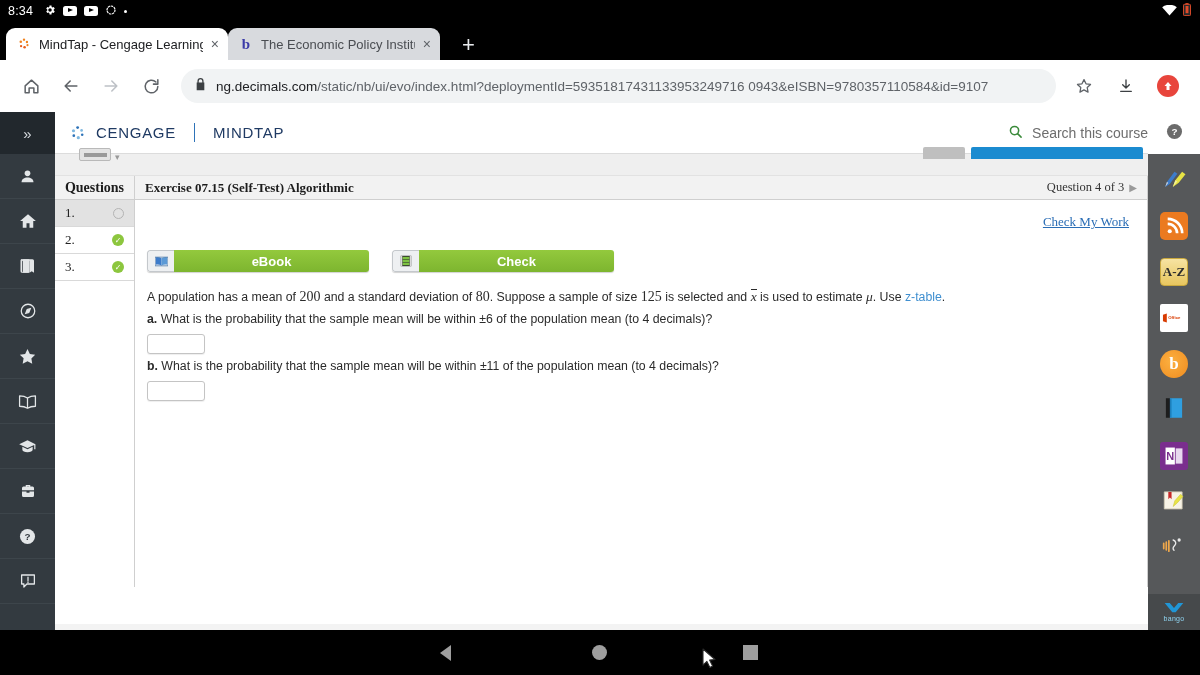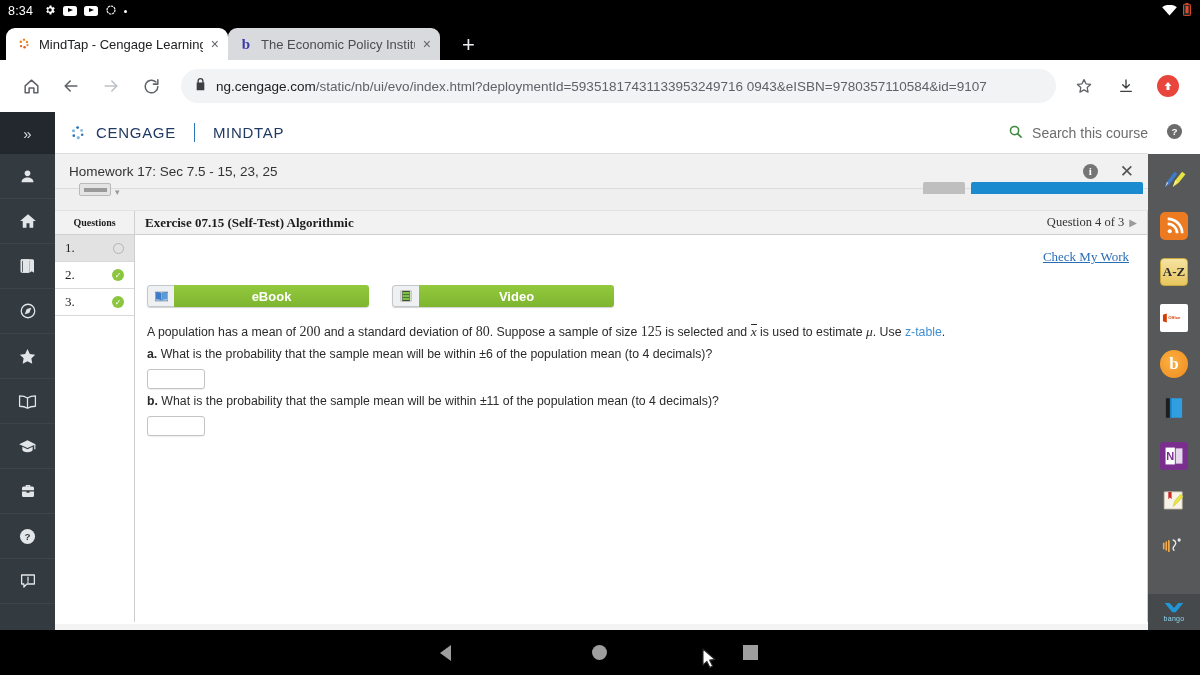--- a/index.html
+++ b/index.html
@@ -135,21 +135,21 @@
                      background: #bfbfbf; border-radius: 2px 2px 0 0; }
   #sliver .sl-blue { position: absolute; right: 5px; top: -7px; width: 172px; height: 12px;
                      background: #1b8bd0; border-radius: 2px 2px 0 0; }
 
   
   #ex-wrap { position: relative; height: 411px; background: #fff; display: flex; }
   #q-col { width: 80px; border-right: 1px solid #cfcfcf; background: #fff; }
   #q-head {
     height: 24px; background: #f2f2f2; border-bottom: 1px solid #cfcfcf;
     display: flex; align-items: center; justify-content: center;
-    font-family: "Liberation Serif", serif; font-weight: 700; font-size: 10px; color: #1c1c1c;
+    font-family: "Liberation Serif", serif; font-weight: 700; font-size: 14px; color: #1c1c1c;
   }
   .q-row { height: 27px; display: flex; align-items: center; padding: 0 10px;
            border-bottom: 1px solid #d9d9d9; font-family: "Liberation Serif", serif;
            font-size: 13px; color: #222; }
   .q-row.selected { background: #e2e2e2; }
   .q-row .q-status { margin-left: auto; }
   .dot-empty { width: 11px; height: 11px; border-radius: 50%; border: 1.4px solid #b4b4b4; display: block; }
   .dot-check { width: 12px; height: 12px; border-radius: 50%; background: #8cc63e; color: #fff;
                font-size: 8px; display: flex; align-items: center; justify-content: center; }
 
@@ -282,21 +282,21 @@
           <path d="M20 3.5V9h-5.5" stroke-linejoin="round"></path>
         </svg>
     </div>
 
     <div id="omnibox">
       <span class="lock">
         <svg width="11" height="13" viewBox="0 0 14 17" fill="#3c4043">
             <path d="M7 0a4 4 0 00-4 4v2H2v10h10V6h-1V4a4 4 0 00-4-4zm0 1.7A2.3 2.3 0 019.3 4v2H4.7V4A2.3 2.3 0 017 1.7z"></path>
           </svg>
       </span>
-      <span class="url"><span class="host">ng.cengage.com</span><span>/static/nb/ui/evo/index.html?deploymentId=59351817431133953249716 0943&amp;eISBN=9780357110584&amp;id=9107</span></span>
+      <span class="url"><span class="host">ng.decimals.com</span><span>/static/nb/ui/evo/index.html?deploymentId=59351817431133953249716 0943&amp;eISBN=9780357110584&amp;id=9107</span></span>
     </div>
 
     <div class="tb-right">
       <div class="tb-btn">
         <svg width="18" height="18" viewBox="0 0 24 24" fill="none" stroke="#5f6368" stroke-width="1.7" stroke-linejoin="round">
             <path d="M12 3.5l2.7 5.6 6 .8-4.4 4.2 1.1 6-5.4-2.9-5.4 2.9 1.1-6L3.3 9.9l6-.8z"></path>
           </svg>
       </div>
       <div class="tb-btn">
         <svg width="16" height="16" viewBox="0 0 24 24" fill="none" stroke="#3c4043" stroke-width="2" stroke-linecap="round" stroke-linejoin="round">
@@ -505,27 +505,20 @@
           <span class="s-ic">
             <svg width="15" height="15" viewBox="0 0 24 24" fill="none" stroke="#3a8a3a" stroke-width="2.4" stroke-linecap="round">
                 <circle cx="10.5" cy="10.5" r="6.6"></circle>
                 <path d="M15.4 15.4L21 21"></path>
               </svg>
           </span>
           <span class="s-label">Search this course</span>
         </div>
       </div>
 
-      <div id="hw-bar">
-        <span class="hw-title">Homework 17: Sec 7.5 - 15, 23, 25</span>
-        <span class="hw-actions">
-          <span class="hw-info">i</span>
-          <span class="hw-x">✕</span>
-        </span>
-      </div>
 
       <div id="sliver">
         <span class="sl-left"></span>
         <span class="sl-dot">▾</span>
         <span class="sl-gray"></span>
         <span class="sl-blue"></span>
       </div>
 
       <div id="ex-wrap">
 
@@ -581,21 +574,21 @@
                 <span class="mb-ic">
                   <svg width="12" height="12" viewBox="0 0 16 16">
                       <rect x="1" y="1" width="14" height="14" fill="#2e2e2e"></rect>
                       <rect x="3.4" y="2.4" width="9.2" height="3.4" fill="#7dc242"></rect>
                       <rect x="3.4" y="6.4" width="9.2" height="3.4" fill="#7dc242"></rect>
                       <rect x="3.4" y="10.4" width="9.2" height="3.2" fill="#7dc242"></rect>
                       <rect x="1" y="1" width="2" height="14" fill="#d9d9d9"></rect>
                       <rect x="13" y="1" width="2" height="14" fill="#d9d9d9"></rect>
                     </svg>
                 </span>
-                <span class="mb-label">Video</span>
+                <span class="mb-label">Check</span>
               </div>
             </div>
 
             <div class="qtext"><span>A population has a mean of </span><span class="num">200</span><span> and a standard deviation of </span><span class="num">80</span><span>. Suppose a sample of size </span><span class="num">125</span><span> is selected and </span><span class="xbar">x</span><span> is used to estimate </span><span class="mathvar">μ</span><span>. Use </span><a class="ztable" href="#">z-table</a><span>.</span></div>
 
             <div class="part"><b>a.</b><span> What is the probability that the sample mean will be within </span><span class="num">±6</span><span> of the population mean (to 4 decimals)?</span></div>
             <input class="ans-input" type="text" value="" style="">
 
             <div class="part"><b>b.</b><span> What is the probability that the sample mean will be within </span><span class="num">±11</span><span> of the population mean (to 4 decimals)?</span></div>
             <input class="ans-input" type="text" value="" style="">

